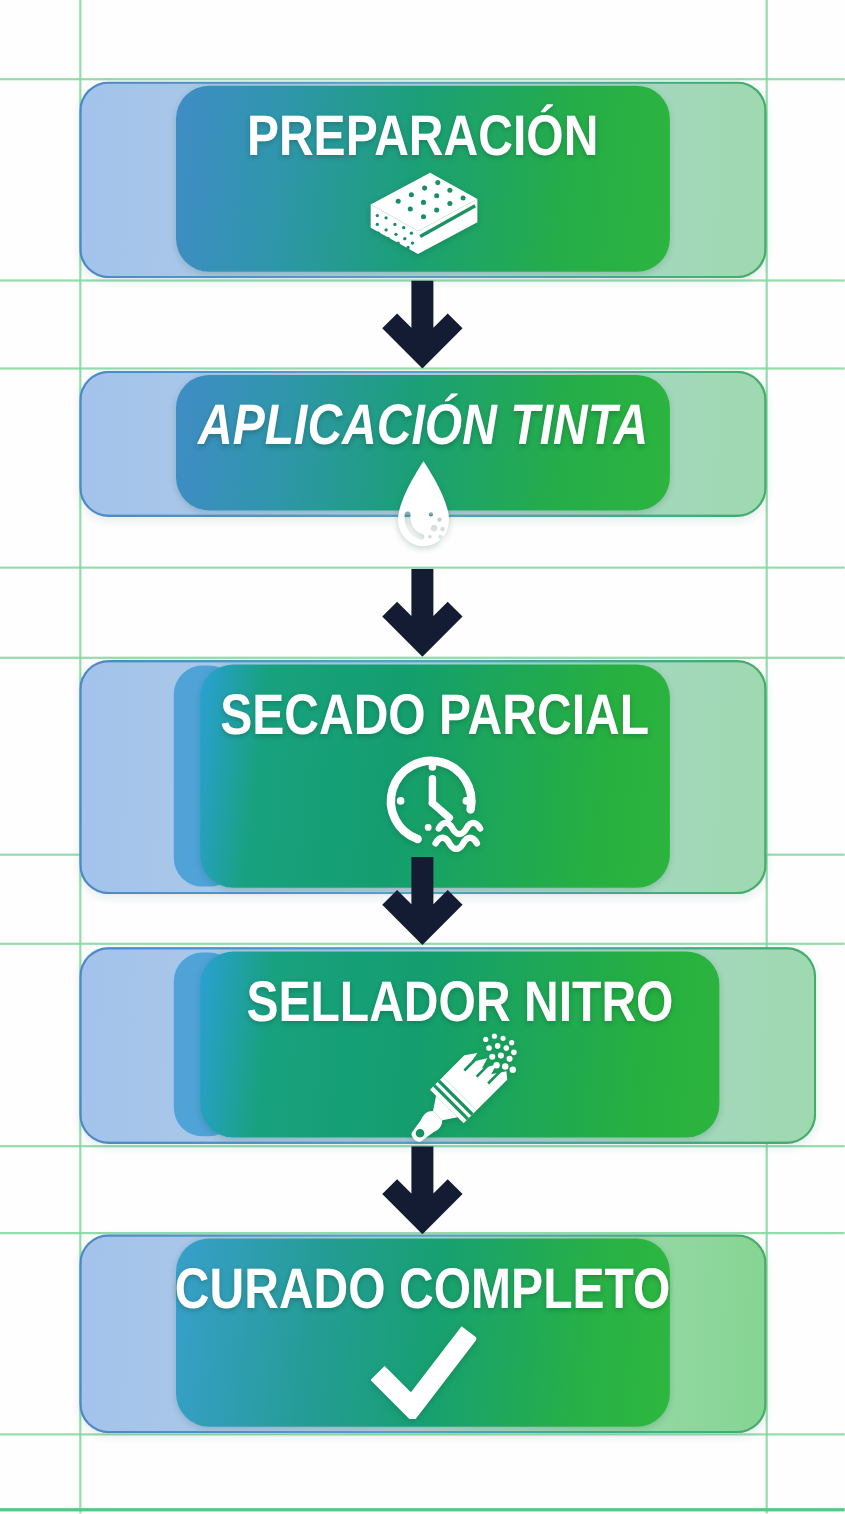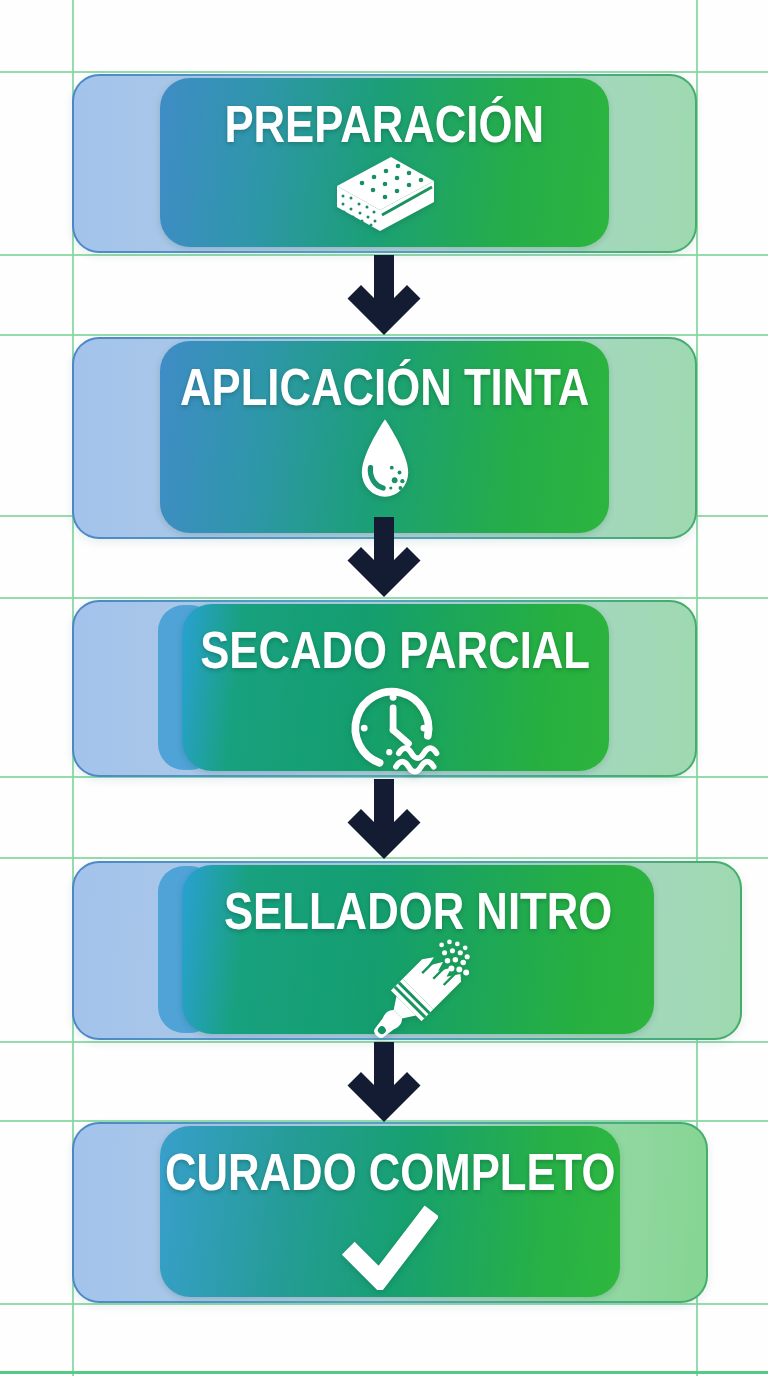--- a/index.html
+++ b/index.html
@@ -11,22 +11,22 @@
   
   .grid{position:absolute;inset:0;z-index:0;}
   .vline{position:absolute;top:0;bottom:0;width:2px;background:var(--grid-line,#82d69d);opacity:.85;}
   .vline.v1{left:72px;}
   .vline.v2{left:696px;}
   .hline{position:absolute;left:0;right:0;height:2px;background:var(--grid-line,#82d69d);opacity:.85;}
   .hline.hlast{height:3px;background:var(--grid-line-strong,#57c987);opacity:1;}
   
   .flow{position:absolute;inset:0;z-index:1;}
   .step{position:absolute;left:72px;width:625px;height:179px;}
-  .s1{top:74px;}  .s2{top:337px;height:202px;} .s3{top:600px;height:177px;}
-  .s4{top:861px;padding-left:45px;} .s5{top:1122px;height:181px;padding-left:11px;}
+  .s1{top:74px;}  .s2{top:337px;height:133px;font-style:italic;} .s3{top:600px;height:213px;}
+  .s4{top:861px;padding-left:45px;} .s5{top:1122px;height:181px;}
   .card-outer{
     position:absolute;inset:0;border-radius:27px;
     border:2px solid transparent;
     background:
       linear-gradient(92deg,var(--outer-a,#a3c3ec) 0%,#adc9e4 30%,#b4d0da 52%,#a8d6c4 74%,var(--outer-b,#9ed9b0) 100%) padding-box,
       linear-gradient(90deg,var(--border-a,#4d88c5) 0%,#55a4cb 45%,var(--border-b,#44ad69) 100%) border-box;
     box-shadow:0 3px 8px rgba(40,90,120,.10);
   }
   .s5 .card-outer{
     background:

